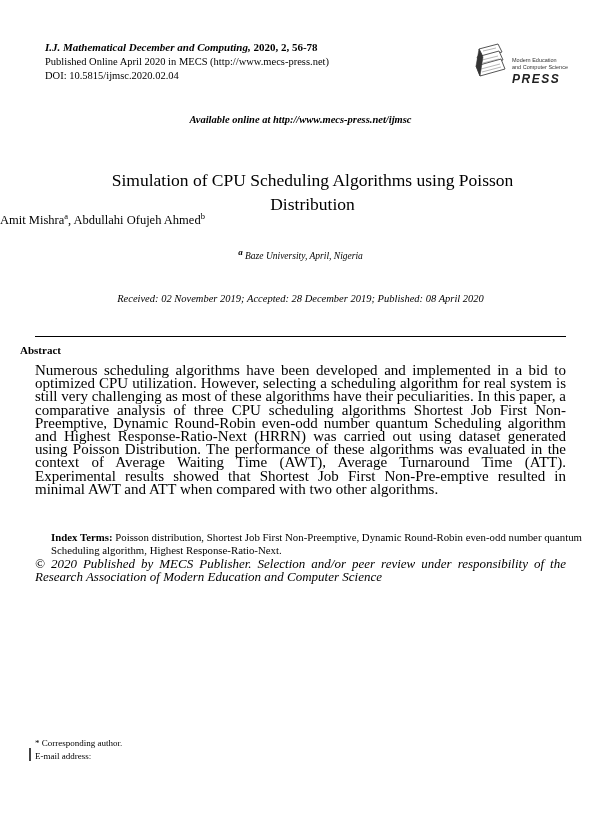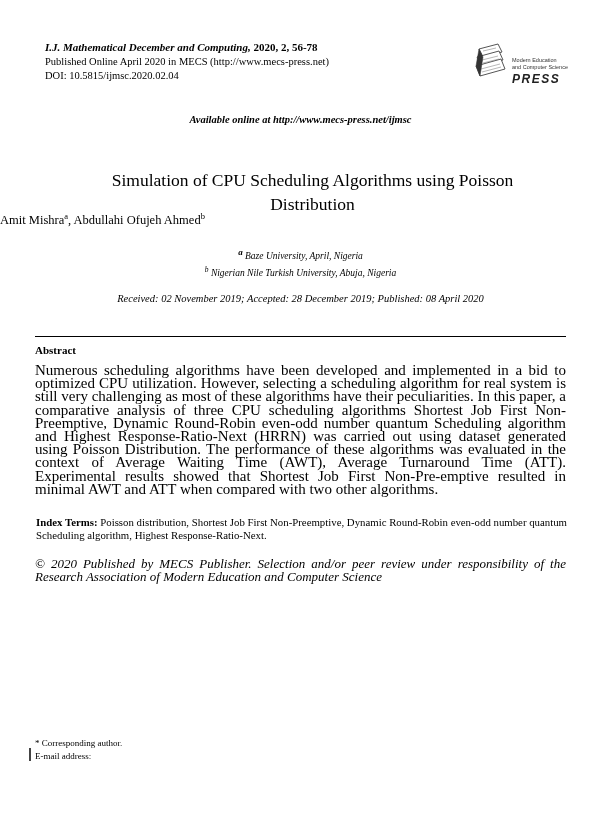--- a/index.html
+++ b/index.html
@@ -32,21 +32,21 @@
   .title { position: absolute; top: 156px; left: 60px; width: 481px; text-align: center; font-size: 17.5px; line-height: 24px; }
   .authors { position: absolute; top: 211px; left: 0; width: 601px; text-align: left; font-size: 12.5px; }
   .authors sup { font-size: 8.5px; }
   .affiliations { position: absolute; top: 246px; left: 0; width: 601px; text-align: center; font-size: 9.5px; font-style: italic; line-height: 13px; }
   .affiliations sup { font-size: 7.5px; font-style: italic; }
   .affiliations .aff-sup-a { font-size: 9px; font-weight: bold; }
   .dates { position: absolute; top: 293px; left: 0; width: 601px; text-align: center; font-size: 10.5px; font-style: italic; }
 
   .rule { position: absolute; top: 336px; left: 35px; width: 531px; border-top: 1.2px solid #000; }
 
-  .abstract-heading { position: absolute; top: 344px; left: 35px; font-size: 11px; font-weight: bold; }
+  .abstract-heading { position: absolute; top: 344px; left: 20px; font-size: 11px; font-weight: bold; }
   .abstract-body { position: absolute; top: 364px; left: 35px; width: 531px; font-size: 15px; line-height: 13.2px; text-align: justify; }
 
   .index-terms { position: absolute; top: 515px; left: 35px; width: 531px; font-size: 10.8px; line-height: 13.2px; text-align: justify; }
   .index-terms .label { font-weight: bold; }
 
   .copyright { position: absolute; top: 557px; left: 35px; width: 531px; font-size: 13px; line-height: 13.2px; font-style: italic; text-align: justify; }
 
   .footnotes { position: absolute; top: 737px; left: 35px; font-size: 9px; line-height: 12.5px; }
   .change-bar { position: absolute; top: 748px; left: 29px; width: 1.5px; height: 13px; background: #444; }
 </style>
@@ -93,33 +93,30 @@
   <h1 class="title" style="font-weight:normal; margin:12px;">Simulation of CPU Scheduling Algorithms using Poisson Distribution</h1>
 
   <div class="authors">
     <span>Amit Mishra</span><sup>a</sup><span>, </span><span>Abdullahi Ofujeh Ahmed</span><sup>b</sup>
   </div>
 
   <div class="affiliations">
     <div>
       <sup class="aff-sup-a">a</sup><span> Baze University, April, Nigeria</span>
     </div>
-    <div>
-      <sup>b</sup><span> Nigerian Nile Turkish University, Abuja, Nigeria</span>
-    </div>
   </div>
 
   <div class="dates">Received: 02 November 2019; Accepted: 28 December 2019; Published: 08 April 2020</div>
 
   <div class="rule"></div>
 
   <div class="abstract-heading">Abstract</div>
   <p class="abstract-body" style="margin:0;">Numerous scheduling algorithms have been developed and implemented in a bid to optimized CPU utilization. However, selecting a scheduling algorithm for real system is still very challenging as most of these algorithms have their peculiarities. In this paper, a comparative analysis of three CPU scheduling algorithms Shortest Job First Non-Preemptive, Dynamic Round-Robin even-odd number quantum Scheduling algorithm and Highest Response-Ratio-Next (HRRN) was carried out using dataset generated using Poisson Distribution. The performance of these algorithms was evaluated in the context of Average Waiting Time (AWT), Average Turnaround Time (ATT). Experimental results showed that Shortest Job First Non-Pre-emptive resulted in minimal AWT and ATT when compared with two other algorithms.</p>
 
-  <p class="index-terms" style="margin:1px;">
+  <p class="index-terms" style="margin:16px;">
     <span class="label">Index Terms:</span><span> Poisson distribution, Shortest Job First Non-Preemptive, Dynamic Round-Robin even-odd number quantum Scheduling algorithm, Highest Response-Ratio-Next.</span>
   </p>
 
   <p class="copyright" style="margin:0;">© 2020 Published by MECS Publisher. Selection and/or peer review under responsibility of the Research Association of Modern Education and Computer Science</p>
 
   <div class="footnotes">
     <div>* Corresponding author.</div>
     <div>E-mail address:</div>
   </div>
   <div class="change-bar"></div>

